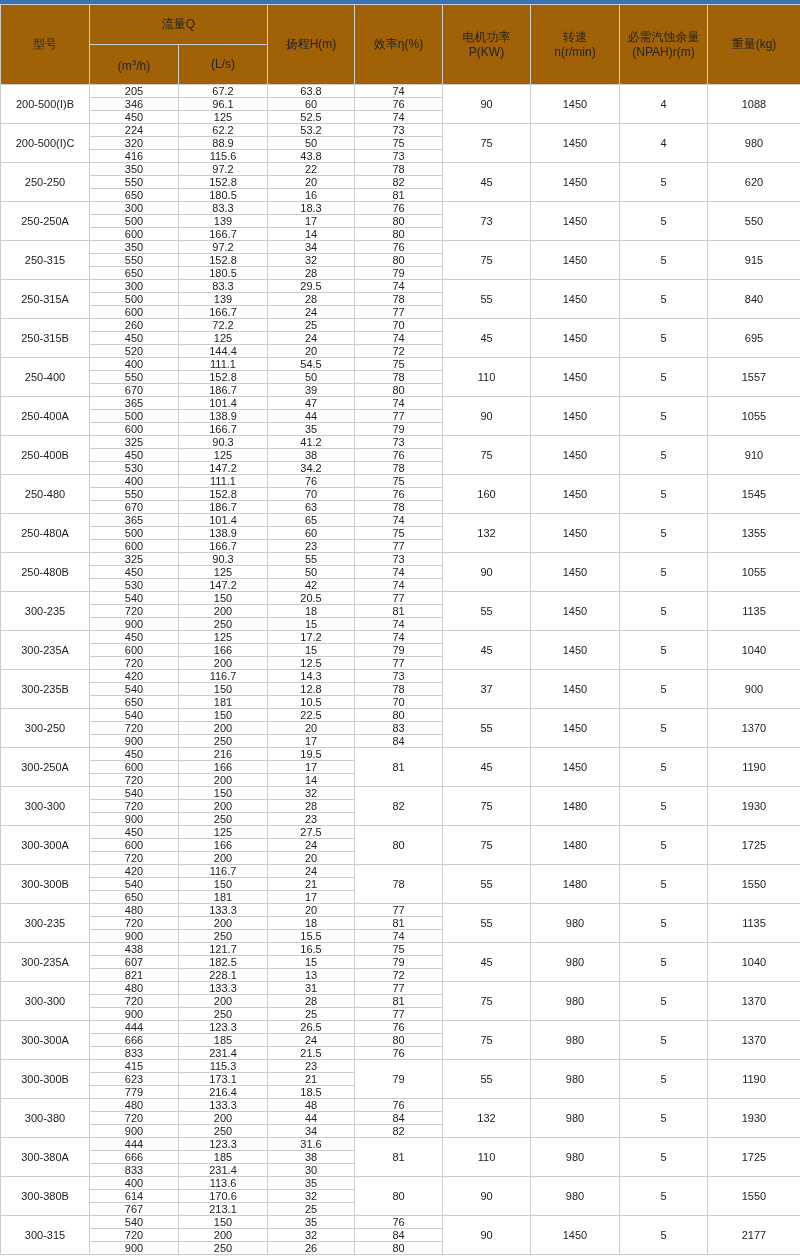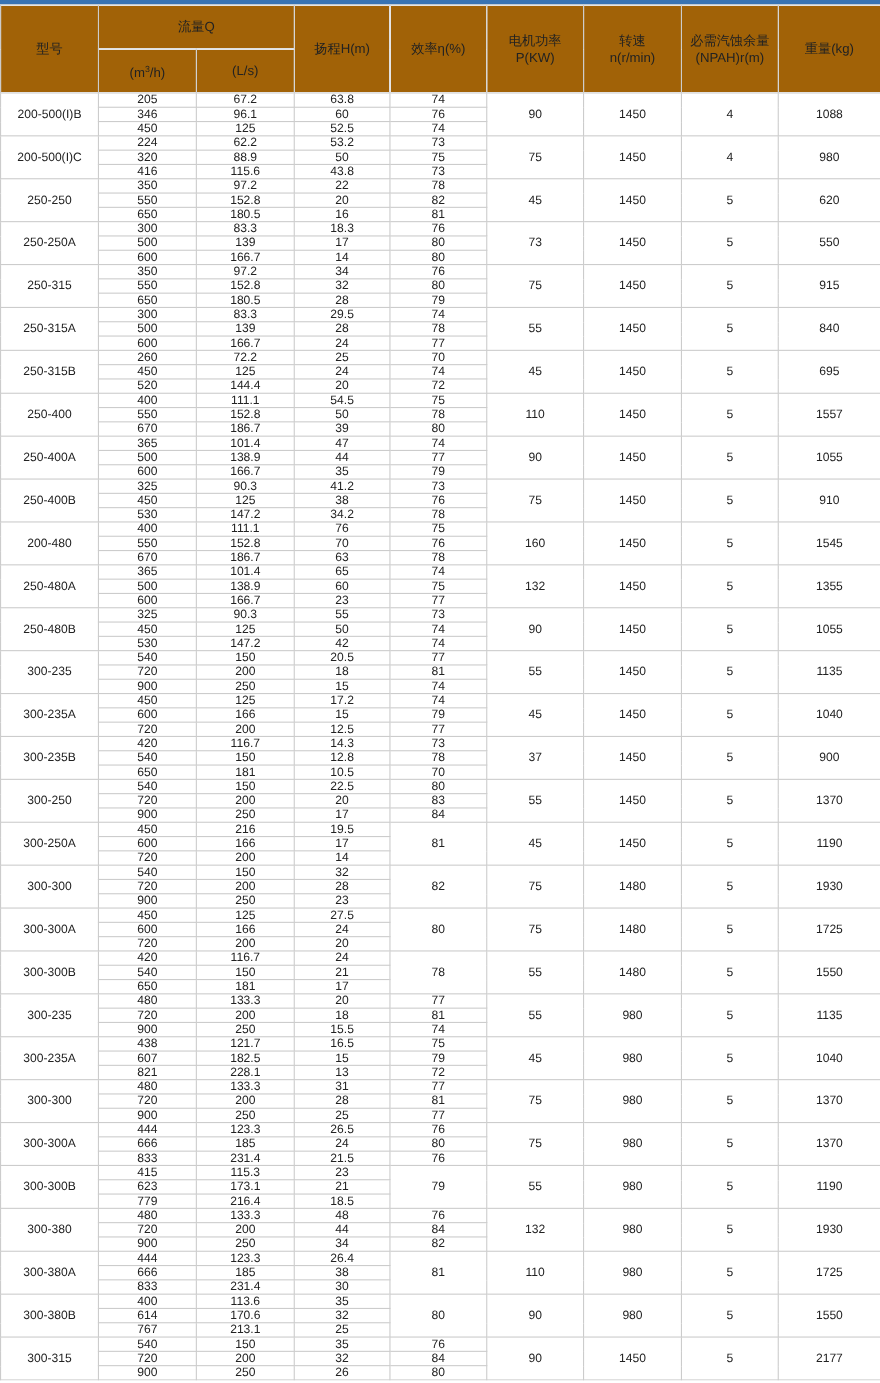--- a/index.html
+++ b/index.html
@@ -310,21 +310,21 @@
         <td>38</td>
         <td>76</td>
       </tr>
       <tr>
         <td>530</td>
         <td>147.2</td>
         <td>34.2</td>
         <td>78</td>
       </tr>
       <tr>
-        <td rowspan="3" class="model-cell">200-480</td>
+        <td rowspan="3" class="model-cell">250-480</td>
         <td>400</td>
         <td>111.1</td>
         <td>76</td>
         <td>75</td>
         <td rowspan="3">160</td>
         <td rowspan="3">1450</td>
         <td rowspan="3">5</td>
         <td rowspan="3">1545</td>
       </tr>
       <tr>
@@ -694,21 +694,21 @@
       <tr>
         <td>900</td>
         <td>250</td>
         <td>34</td>
         <td>82</td>
       </tr>
       <tr>
         <td rowspan="3" class="model-cell">300-380A</td>
         <td>444</td>
         <td>123.3</td>
-        <td>26.4</td>
+        <td>31.6</td>
         <td rowspan="3">81</td>
         <td rowspan="3">110</td>
         <td rowspan="3">980</td>
         <td rowspan="3">5</td>
         <td rowspan="3">1725</td>
       </tr>
       <tr>
         <td>666</td>
         <td>185</td>
         <td>38</td>

